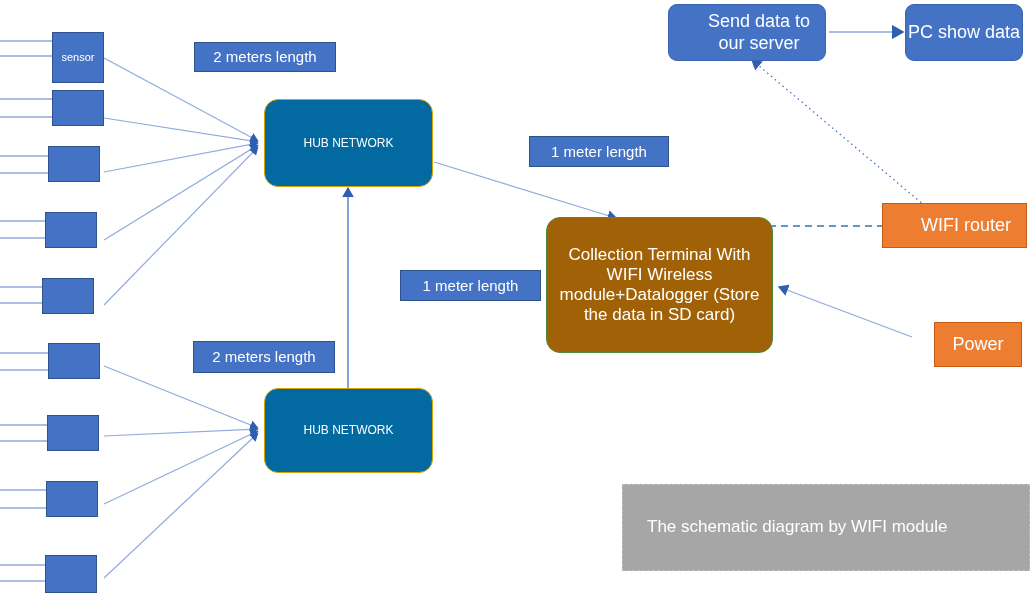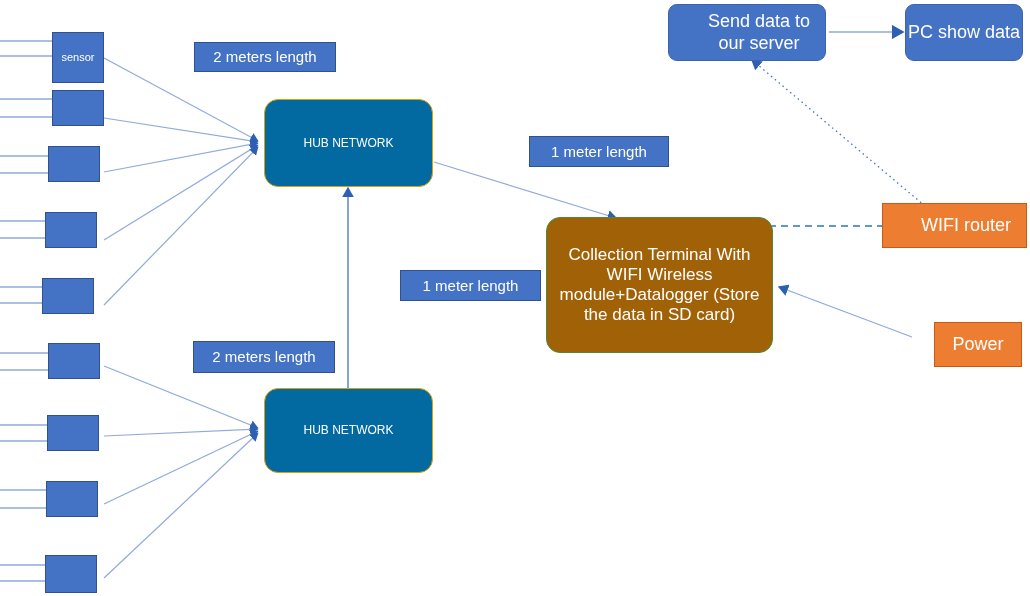--- a/index.html
+++ b/index.html
@@ -165,14 +165,17 @@
   </div>
 
   <div class="node orange" style="left:882px;top:203px;width:145px;height:45px;padding-left:23px;">
     <span>WIFI router</span>
   </div>
 
   <div class="node orange" style="left:913px;top:322px;width:88px;height:45px;margin-left:21px;">
     <span>Power</span>
   </div>
 
+  <div class="node caption" style="left:622px;top:484px;width:408px;height:87px;">
+    <span>The schematic diagram by WIFI module</span>
+  </div>
 
 </div>
 
 </body></html>

